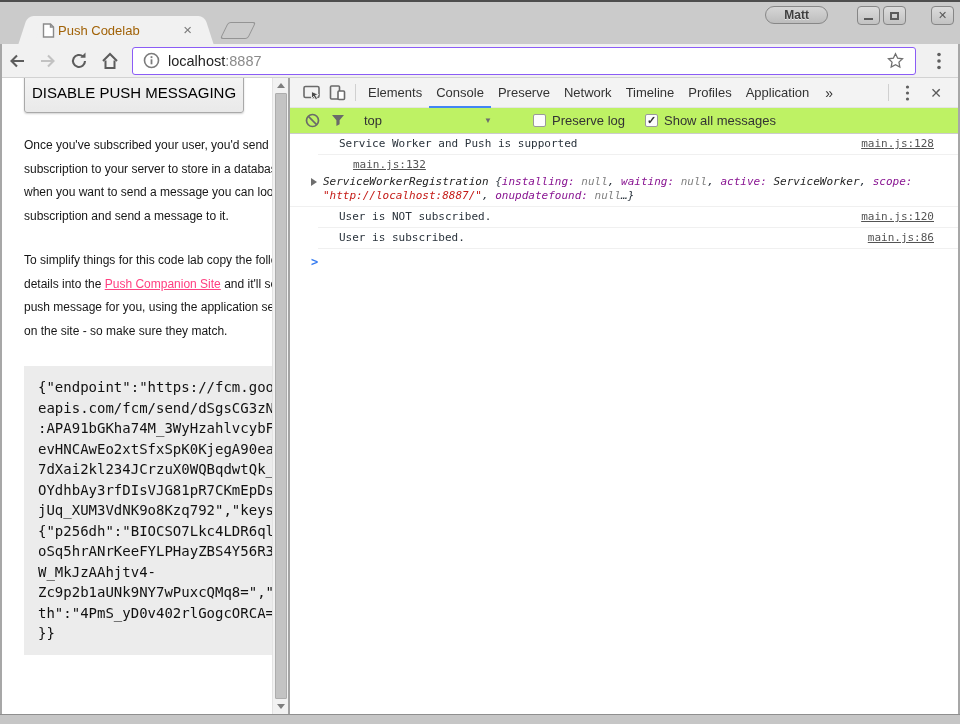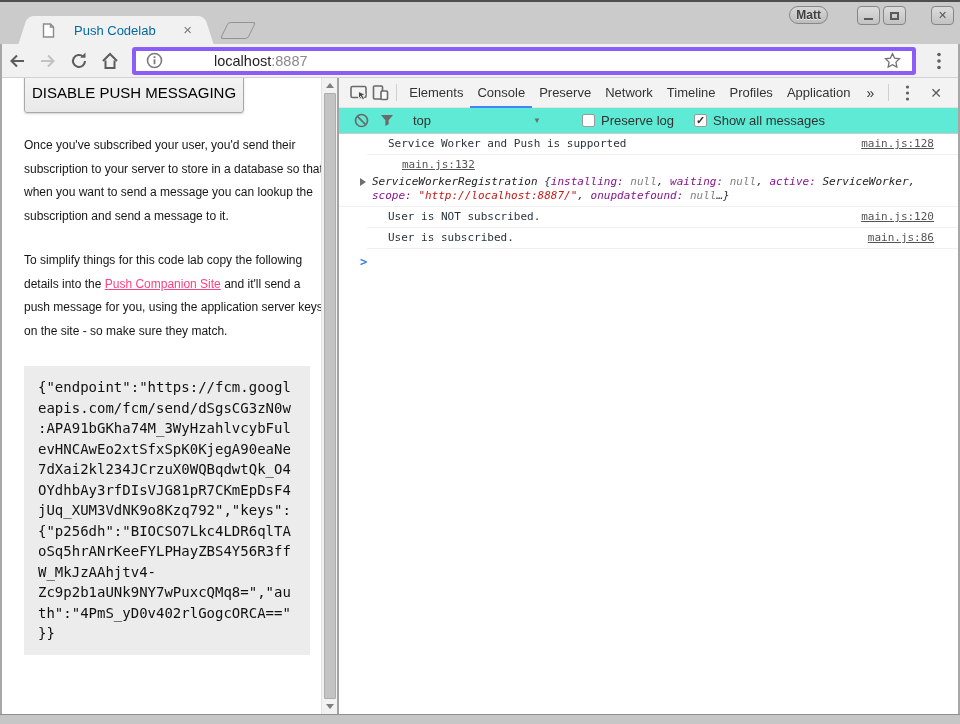--- a/index.html
+++ b/index.html
@@ -11,21 +11,21 @@
     overflow: hidden;
   }
 
   
   .titlebar {
     position: absolute; top: 0; left: 0; right: 0; height: 44px;
     background: #cbcbcb; border-top: 2px solid #4e4e4e;
   }
   .profile-btn {
     position: absolute; top: 4px; right: 132px; height: 18px;
-    padding: 0 6px; border: 1px solid #878787; border-radius: 9px;
+    padding: 0 18px; border: 1px solid #878787; border-radius: 9px;
     background: linear-gradient(#d6d6d6,#bdbdbd);
     font-size: 12px; font-weight: bold; color: #3f3f3f;
     text-shadow: 0 1px 0 #e9e9e9; line-height: 16px;
   }
   .win-btn {
     position: absolute; top: 4px; width: 23px; height: 19px;
     border: 1px solid #868686; border-radius: 4px;
     background: linear-gradient(#dcdcdc,#c2c2c2);
     display: flex; align-items: center; justify-content: center;
     color: #585858; font-size: 11px;
@@ -38,51 +38,51 @@
     position: absolute; left: 32px; bottom: 0; width: 168px; height: 28px;
     background: #f1f1f1; border-radius: 7px 7px 0 0;
     display: flex; align-items: center; padding: 0 8px 0 10px;
   }
   .tab::before, .tab::after {
     content: ""; position: absolute; bottom: 0; width: 16px; height: 28px;
     background: #f1f1f1;
   }
   .tab::before { left: -9px; transform: skewX(-18deg); border-radius: 6px 0 0 0; }
   .tab::after  { right: -9px; transform: skewX(18deg); border-radius: 0 6px 0 0; }
-  .tab-title { font-size: 13px; color: #0369a1; margin-left: 19px; flex: 1; z-index: 1; }
+  .tab-title { font-size: 13px; color: #a16207; margin-left: 3px; flex: 1; z-index: 1; }
   .tab-close { font-size: 15px; color: #7a7a7a; z-index: 1; line-height: 14px; }
   .newtab-btn {
     position: absolute; left: 224px; top: 20px; width: 28px; height: 17px;
     border: 1px solid #949494; border-radius: 3px; transform: skewX(-26deg);
   }
 
   .toolbar {
     position: absolute; top: 44px; left: 0; right: 0; height: 34px;
     background: #f1f1f1; border-bottom: 1px solid #d2d2d2;
     display: flex; align-items: center;
   }
   .nav-btn { width: 28px; height: 28px; display: flex; align-items: center; justify-content: center; margin-left: 3px; }
   .omnibox {
     flex: 1; height: 28px; margin: 0 8px 0 8px; background: #fff;
-    border: 4px solid #8b5cf6; border-radius: 3px;
-    display: flex; align-items: center; padding: 0 10px; min-width: 0; gap: 43px;
+    border: 1px solid #8b5cf6; border-radius: 3px;
+    display: flex; align-items: center; padding: 0 10px; min-width: 0;
   }
   .url { font-size: 14.5px; margin-left: 8px; white-space: nowrap; }
   .url .host { color: #222; } .url .port { color: #8a8a8a; }
   .star { margin-left: auto; }
   .menu-btn { width: 30px; height: 28px; display: flex; align-items: center; justify-content: center; margin-right: 6px; }
 
   
   .content { position: absolute; top: 78px; left: 0; right: 0; bottom: 10px; display: flex; background: #fff; }
   .edge { position: absolute; top: 44px; bottom: 0; width: 2px; background: #a7a7a7; z-index: 5; }
   .edge-left { left: 0; } .edge-right { right: 0; }
   .window-bottom { position: absolute; bottom: 0; left: 0; right: 0; height: 10px; background: #c6c6c6; border-top: 1px solid #8f8f8f; z-index: 6; }
 
   
-  .page { width: 339px; position: relative; background: #fff; border-right: 2px solid #a3a3a3; overflow: hidden; padding-left: 24px; }
+  .page { width: 290px; position: relative; background: #fff; border-right: 2px solid #a3a3a3; overflow: hidden; padding-left: 24px; }
   .page-inner { position: absolute; left: 24px; top: 0; width: 301px; }
   .push-btn {
     display: block; margin-top: -7px; width: 220px; height: 42px;
     background: linear-gradient(#f5f5f5,#e9e9e9);
     border: 1px solid #a9a9a9; border-radius: 3px;
     box-shadow: 0 1px 2px rgba(0,0,0,.18);
     font-family: "Liberation Sans", sans-serif;
     font-size: 15px; color: #000; text-align: center;
   }
   .page p { font-size: 12px; line-height: 23.5px; color: #161616; margin-top: 21px; }
@@ -111,21 +111,21 @@
   }
   .icon-btn { width: 26px; height: 26px; display: flex; align-items: center; justify-content: center; }
   .vsep { width: 1px; height: 17px; background: #d0d0d0; margin: 0 5px; }
   .dt-tab { padding: 0 7px; height: 30px; line-height: 29px; position: relative; color: #333; }
   .dt-tab.active::after { content: ""; position: absolute; left: 0; right: 0; bottom: 0; height: 2px; background: var(--accent,#4285f4); }
   .dt-overflow { padding: 0 9px; font-size: 14px; color: #333; }
   .dt-right { margin-left: auto; display: flex; align-items: center; }
   .dt-close-x { font-size: 14px; color: #5a5a5a; padding: 0 10px; }
 
   .dt-filter {
-    height: 26px; background: #5eead4; border-bottom: 1px solid #ccc;
+    height: 26px; background: #bef264; border-bottom: 1px solid #ccc;
     display: flex; align-items: center; font-size: 13px; padding-left: 9px;
   }
   .ctx-select { display: flex; align-items: center; margin-left: 13px; width: 128px; }
   .ctx-label { flex: 1; color: #333; }
   .ctx-caret { font-size: 8px; color: #6e6e6e; }
   .chk { display: flex; align-items: center; margin-left: 41px; }
   .chk + .chk { margin-left: 20px; }
   .chk-box {
     width: 13px; height: 13px; border: 1px solid #9a9a9a; border-radius: 2px;
     background: #fdfdfd; margin-right: 6px; position: relative;

